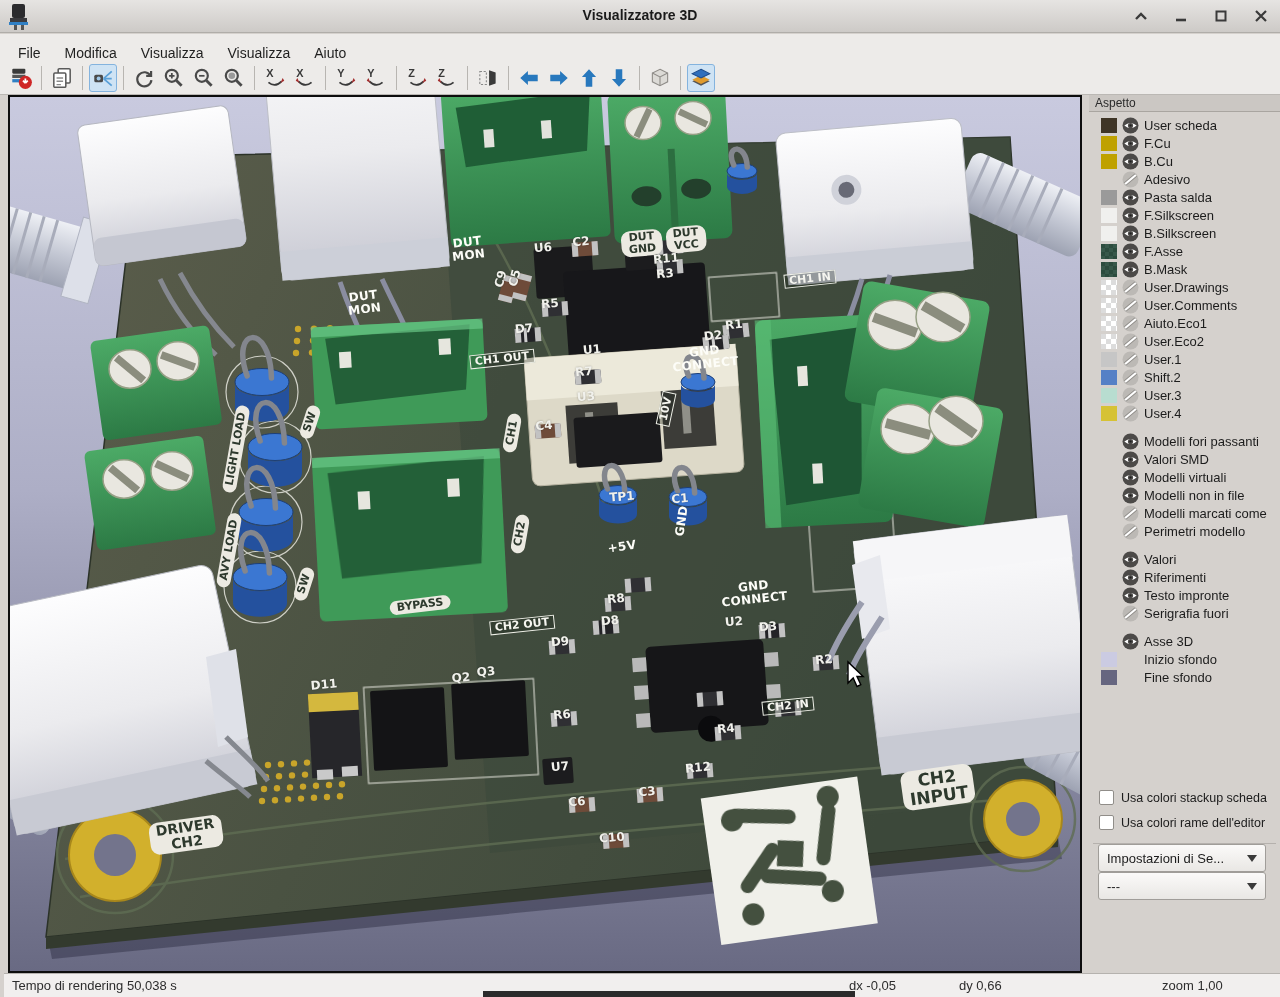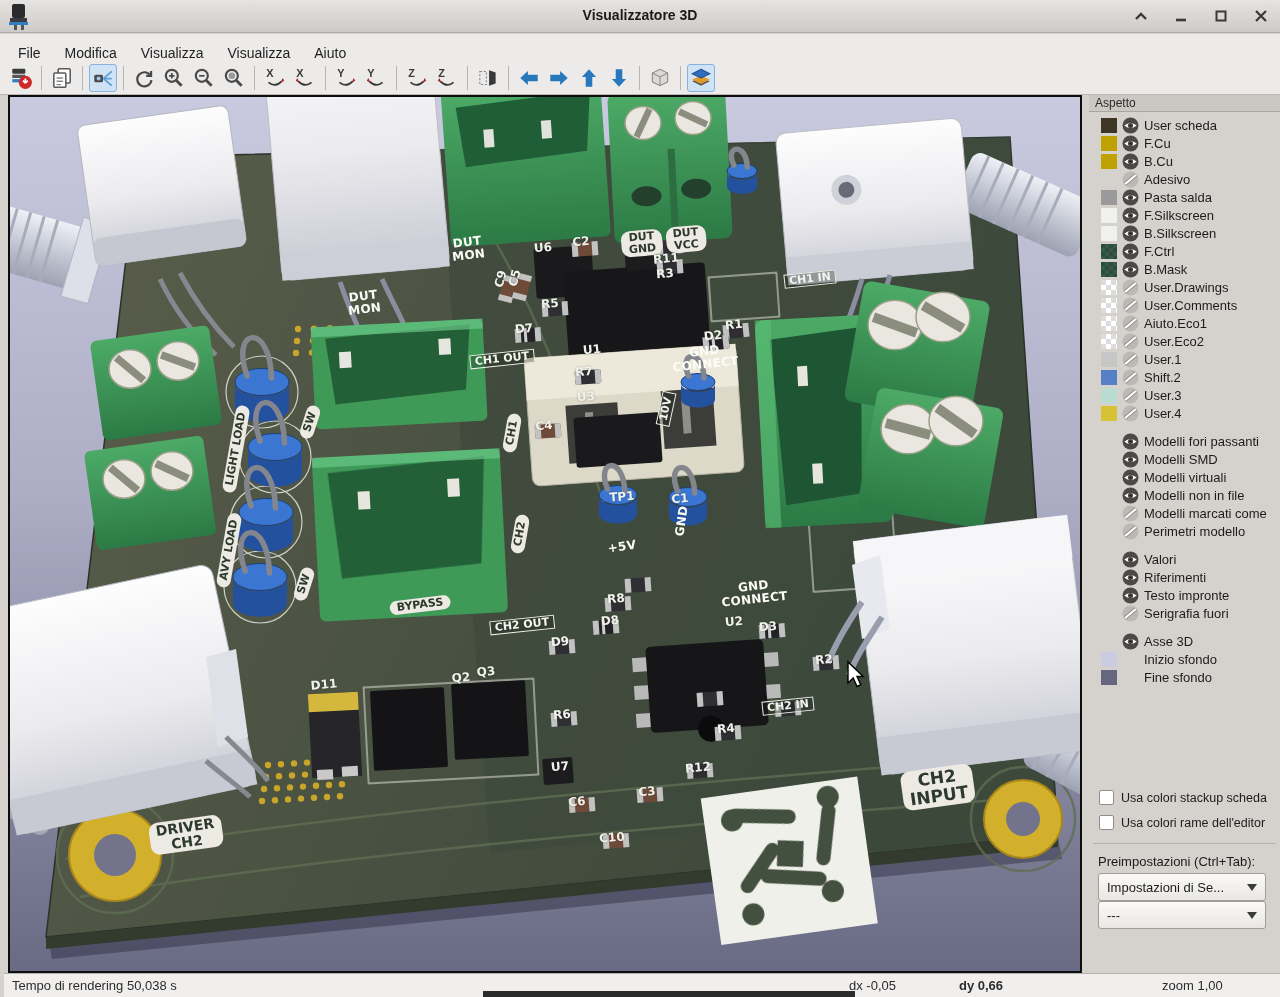--- a/index.html
+++ b/index.html
@@ -62,21 +62,21 @@
   .dropdown { margin-left:9px; width:168px; height:28px; border:1px solid #a09d99; border-radius:3px;
     background:linear-gradient(#fbfaf9,#e9e7e4); display:flex; align-items:center; font-size:13px; }
   .dropdown .val { flex:1; padding-left:8px; white-space:nowrap; overflow:hidden; }
   .dropdown .arr { width:0; height:0; border:5px solid transparent; border-top:7px solid #3a3a3a; margin:6px 8px 0 0; }
 
   
   #statusbar { position:absolute; left:4px; top:973px; width:1280px; height:24px; background:#f1efee;
     border-top:1px solid #b5b2ae; font-size:13px; color:#2d2d2d; }
   #statusbar span { position:absolute; top:4px; }
   .st-render { left:8px; }
-  .st-dx { left:845px; } .st-dy { left:955px;font-weight:bold; } .st-zoom { left:1158px; }
+  .st-dx { left:845px; } .st-dy { left:955px; } .st-zoom { left:1158px; }
   #dock-peek { position:absolute; left:483px; top:991px; width:372px; height:6px; background:#2b2b2b; }
 </style>
 </head>
 <body>
 
 <div class="titlebar">
   <svg class="appicon" viewBox="0 0 26 27">
     <rect x="6" y="1" width="13" height="14" rx="2" fill="#2b2b2e"></rect>
     <rect x="4" y="15" width="17" height="4" fill="#3a3a3e"></rect>
     <rect x="3" y="19" width="19" height="3" fill="#2f7fc4"></rect>
@@ -892,21 +892,21 @@
         <span class="rlabel">B.Silkscreen</span>
       </div>
       <div class="row">
         <span class="swatch checker-green"></span>
         <span class="eyeslot"><svg width="17" height="17" viewBox="0 0 17 17">
             <circle cx="8.5" cy="8.5" r="8" fill="#4c4a48"></circle>
             <path d="M2.3 8.5 Q8.5 3.4 14.7 8.5 Q8.5 13.6 2.3 8.5 Z" fill="#fff"></path>
             <circle cx="8.5" cy="8.5" r="2.6" fill="#4c4a48"></circle>
             <circle cx="8.5" cy="8.5" r="1.1" fill="#1e1e1e"></circle>
           </svg></span>
-        <span class="rlabel">F.Ctrl</span>
+        <span class="rlabel">F.Asse</span>
       </div>
       <div class="row">
         <span class="swatch checker-green"></span>
         <span class="eyeslot"><svg width="17" height="17" viewBox="0 0 17 17">
             <circle cx="8.5" cy="8.5" r="8" fill="#4c4a48"></circle>
             <path d="M2.3 8.5 Q8.5 3.4 14.7 8.5 Q8.5 13.6 2.3 8.5 Z" fill="#fff"></path>
             <circle cx="8.5" cy="8.5" r="2.6" fill="#4c4a48"></circle>
             <circle cx="8.5" cy="8.5" r="1.1" fill="#1e1e1e"></circle>
           </svg></span>
         <span class="rlabel">B.Mask</span>
@@ -1011,21 +1011,21 @@
         <span class="rlabel">Modelli fori passanti</span>
       </div>
       <div class="row">
         <span class="swatch none"></span>
         <span class="eyeslot"><svg width="17" height="17" viewBox="0 0 17 17">
             <circle cx="8.5" cy="8.5" r="8" fill="#4c4a48"></circle>
             <path d="M2.3 8.5 Q8.5 3.4 14.7 8.5 Q8.5 13.6 2.3 8.5 Z" fill="#fff"></path>
             <circle cx="8.5" cy="8.5" r="2.6" fill="#4c4a48"></circle>
             <circle cx="8.5" cy="8.5" r="1.1" fill="#1e1e1e"></circle>
           </svg></span>
-        <span class="rlabel">Modelli SMD</span>
+        <span class="rlabel">Valori SMD</span>
       </div>
       <div class="row">
         <span class="swatch none"></span>
         <span class="eyeslot"><svg width="17" height="17" viewBox="0 0 17 17">
             <circle cx="8.5" cy="8.5" r="8" fill="#4c4a48"></circle>
             <path d="M2.3 8.5 Q8.5 3.4 14.7 8.5 Q8.5 13.6 2.3 8.5 Z" fill="#fff"></path>
             <circle cx="8.5" cy="8.5" r="2.6" fill="#4c4a48"></circle>
             <circle cx="8.5" cy="8.5" r="1.1" fill="#1e1e1e"></circle>
           </svg></span>
         <span class="rlabel">Modelli virtuali</span>
@@ -1132,21 +1132,20 @@
         <div class="chk">
           <span class="box"></span>
           <span>Usa colori stackup scheda</span>
         </div>
         <div class="chk">
           <span class="box"></span>
           <span>Usa colori rame dell'editor</span>
         </div>
       </div>
     <hr class="side-hr">
-    <div class="sel-label">Preimpostazioni (Ctrl+Tab):</div>
     <div class="dropdown">
       <span class="val">Impostazioni di Se...</span>
       <span class="arr"></span>
     </div>
     <div class="dropdown">
       <span class="val">---</span>
       <span class="arr"></span>
     </div>
   </div>
 </div>

